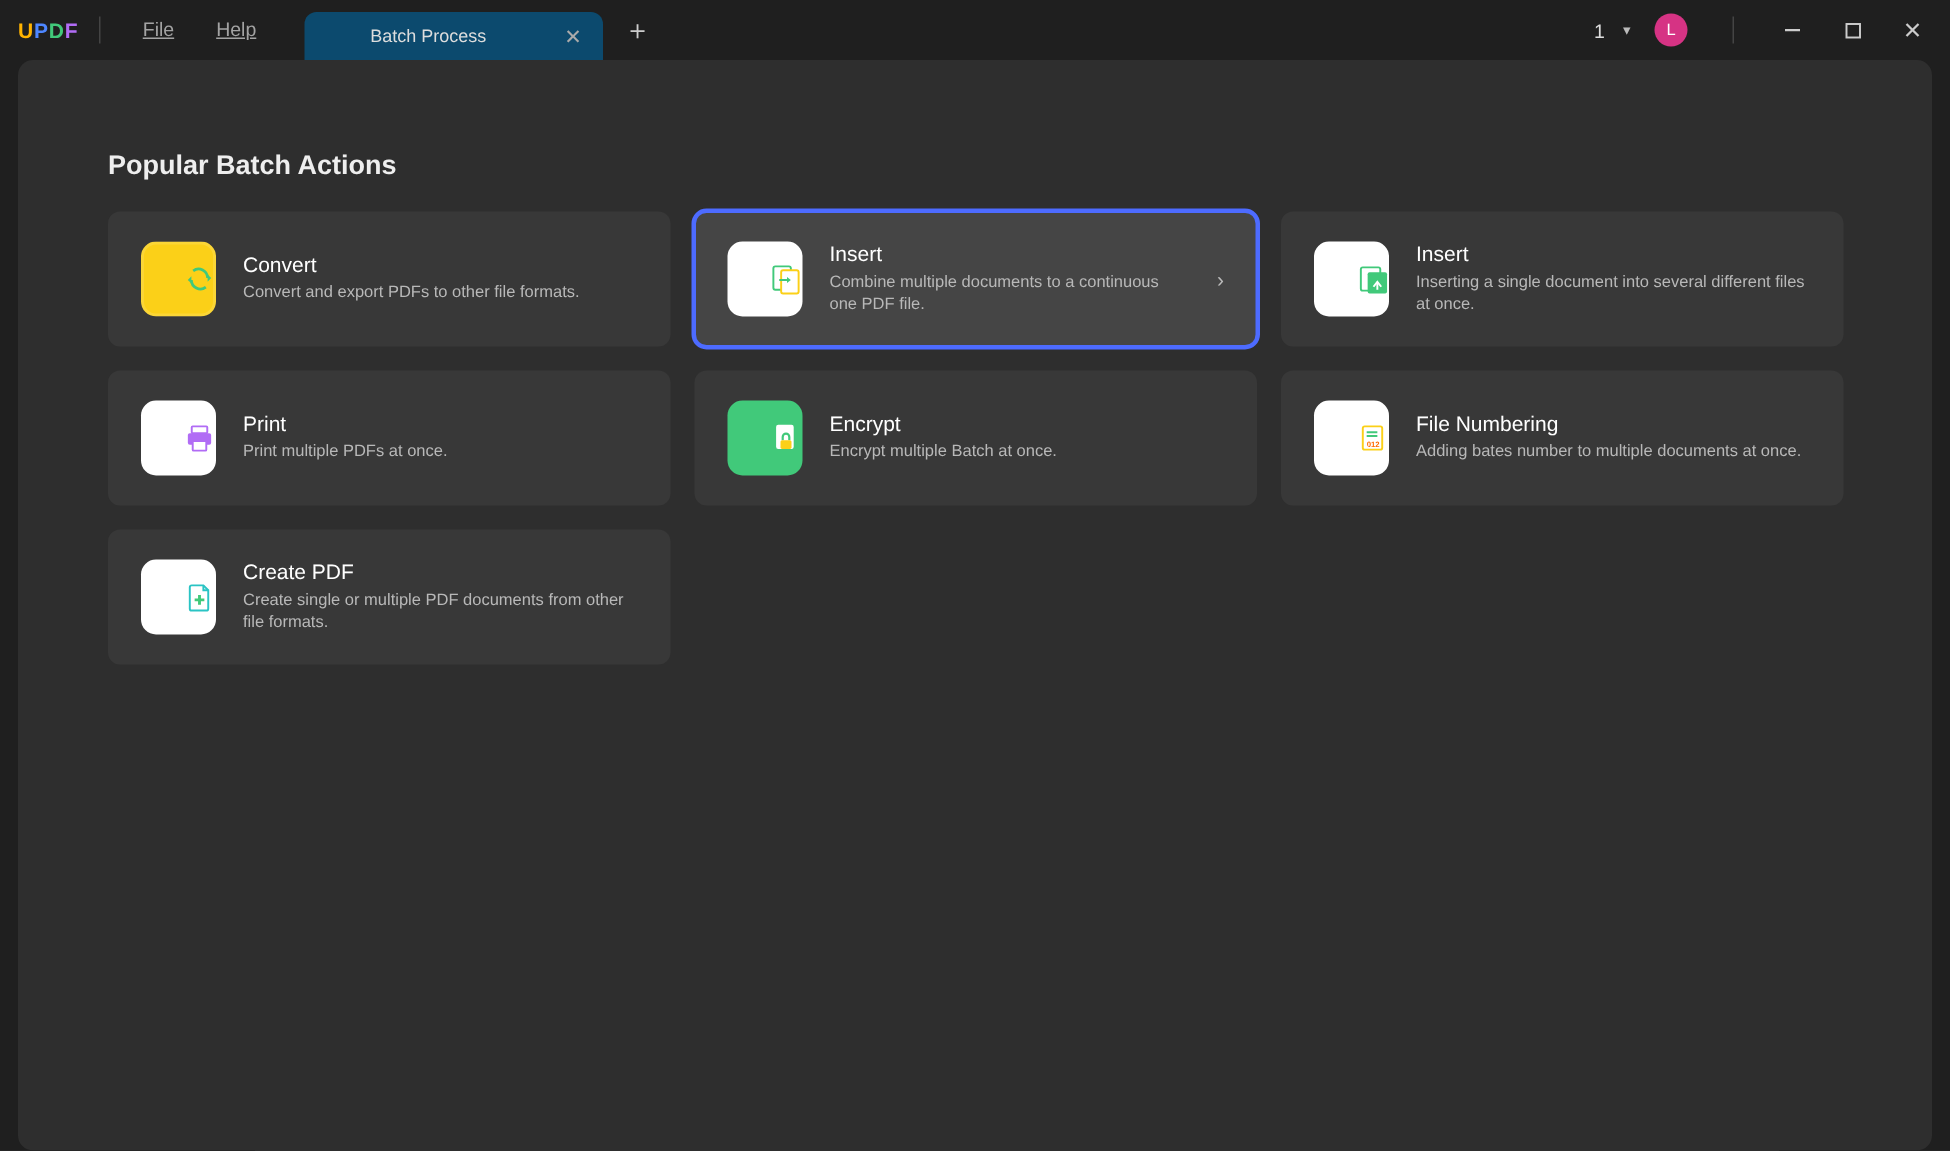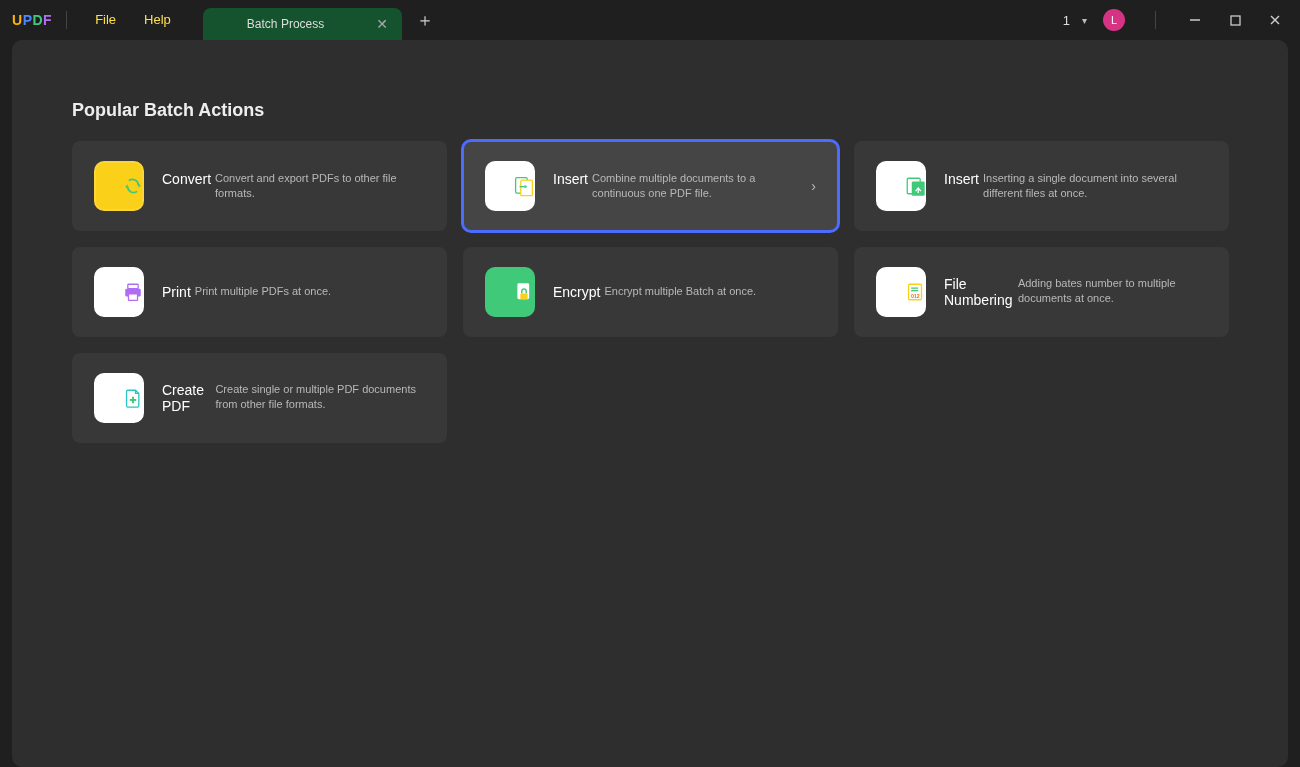--- a/index.html
+++ b/index.html
@@ -3,41 +3,41 @@
 <meta charset="utf-8">
 <style>
 * { margin:0; padding:0; box-sizing:border-box; font-family:-apple-system,Segoe UI,Arial,sans-serif; }
 body { background:#1f1f1f; width:1300px; height:767px; overflow:hidden; color:#eee; }
 
 
 .titlebar { display:flex; align-items:center; height:40px; background:#1f1f1f; }
 .logo { margin-left:12px; font-weight:bold; font-size:14px; letter-spacing:0.5px; }
 .logo .u{color:#ffb300}.logo .p{color:#4d86ff}.logo .d{color:#41c97a}.logo .f{color:#b16cf5}
 .sep{ width:1px; height:18px; background:#444; margin:0 14px;}
-.menu-item{ padding:0 14px; font-size:13px; color:#fde047; cursor:pointer; line-height:40px; }
-.tab{ display:flex; align-items:center; height:32px; background:#14532d; border-radius:8px 8px 0 0; padding:0 14px; margin-left:18px; gap:22px; align-self:flex-end;}
+.menu-item{ padding:0 14px; font-size:13px; color:#a3a3a3; cursor:pointer; line-height:40px;text-decoration:underline; }
+.tab{ display:flex; align-items:center; height:32px; background:#0c4a6e; border-radius:8px 8px 0 0; padding:0 14px; margin-left:18px; gap:22px; align-self:flex-end;}
 .tab-label{ font-size:12px; color:#ddd; padding:0 30px;}
 .tab-close{ color:#aaa; font-size:14px; cursor:pointer;}
 .new-tab{ margin-left:14px; color:#ccc; font-size:18px; cursor:pointer; line-height:1;}
 .spacer{ flex:1; }
 .right-cluster{ display:flex; align-items:center; gap:10px; margin-right:10px;}
 .count{ color:#ddd; font-size:13px; margin-right:2px;}
 .chev{ color:#bbb; font-size:10px;}
 .avatar{ width:22px; height:22px; border-radius:50%; background:#d63384; color:#fff; font-size:11px; display:flex; align-items:center; justify-content:center; margin:0 6px;}
 .winbtn{ width:30px; height:30px; display:flex; align-items:center; justify-content:center; color:#ccc; cursor:pointer;}
 
 
 .main{ margin:0 12px 12px; background:#2e2e2e; border-radius:10px; height:calc(100% - 40px); padding:60px 60px 0; }
 .section-title{ font-size:18px; font-weight:600; color:#eee; margin-bottom:20px;}
 
 .grid{ display:grid; grid-template-columns:repeat(3,375px); gap:16px; }
 .card{ background:#383838; border-radius:8px; display:flex; align-items:center; gap:18px; padding:20px 22px; height:90px; cursor:pointer; position:relative;}
 .card.selected{ outline:3px solid #4d6bff; outline-offset:-1px; background:#454545;}
 .card .icon{ width:50px; height:50px; border-radius:10px; display:flex; align-items:center; justify-content:center; flex-shrink:0;padding-left:28px;}
-.card .text{ display:flex; flex-direction:row; gap:4px; flex:1; }
+.card .text{ display:flex; flex-direction:column; gap:4px; flex:1; }
 .card .title{ font-size:14px; color:#fff; font-weight:500;}
 .card .desc{ font-size:11px; color:#b8b8b8; line-height:1.4;}
 .card .arrow{ color:#bbb; font-size:14px;}
 
 
 .ic-convert{ background:#fbd018; border:2px solid #fff2; }
 .ic-combine{ background:#fff; }
 .ic-insert{ background:#fff; }
 .ic-print{ background:#fff; }
 .ic-encrypt{ background:#41c97a; }

